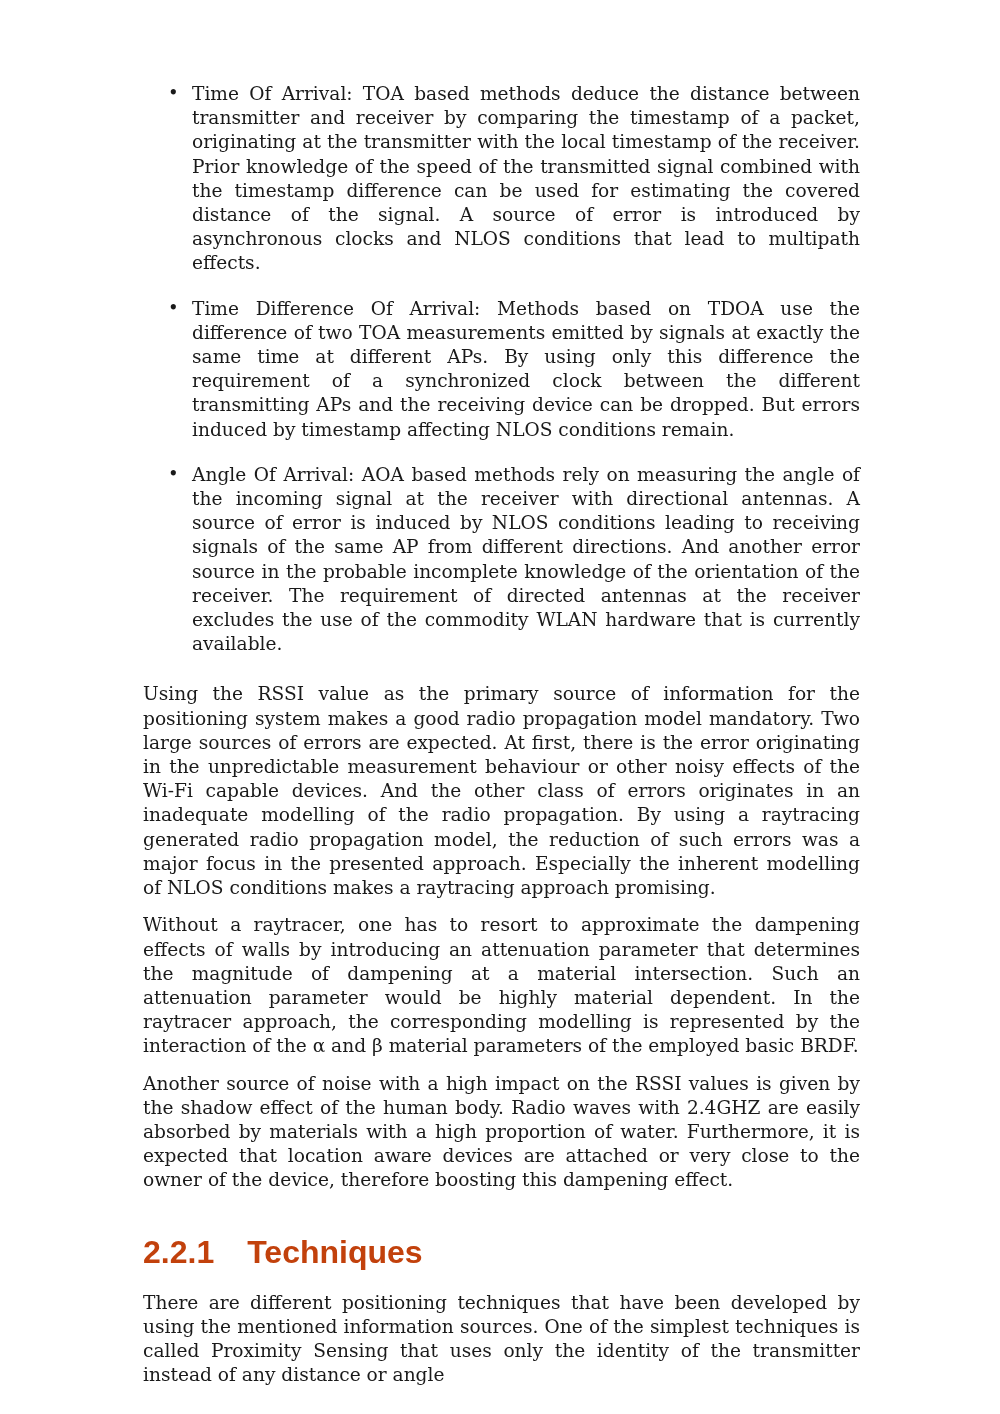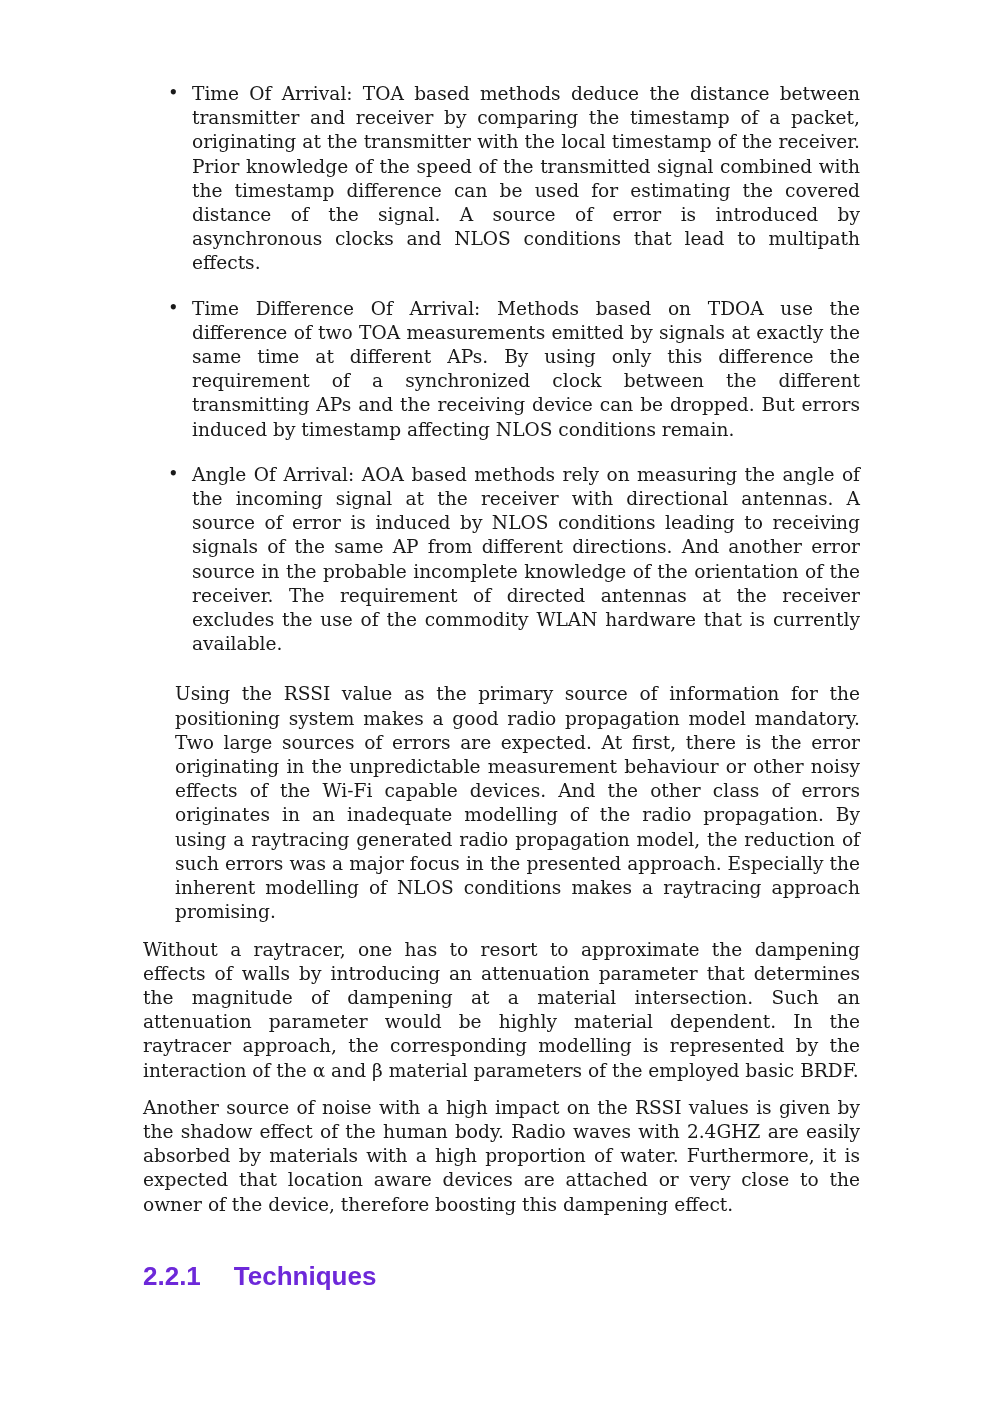--- a/index.html
+++ b/index.html
@@ -53,28 +53,27 @@
     position: absolute;
     left: -24px;
     top: -1px;
     font-size: 18px;
   }
   p.para {
     margin: 13px 0 0 0;
   }
   p.para.first-after-list {
     margin-top: 26px;
-    margin-left: 32px;
   }
   h3.section-heading {
     font-family: "Liberation Sans", sans-serif;
     font-weight: bold;
-    font-size: 26px;
+    font-size: 32px;
     line-height: 30px;
-    color: #6d28d9;
+    color: #c2410c;
     margin: 44px 0 24px 0;
     text-align: left;
   }
   h3.section-heading .section-number {
     display: inline-block;
     margin-right: 33px;
   }
 </style>
 </head>
 <body>
@@ -101,15 +100,16 @@
     <p class="para body-text first-after-list">Using the RSSI value as the primary source of information for the positioning system makes a good radio propagation model mandatory. Two large sources of errors are expected. At first, there is the error originating in the unpredictable measurement behaviour or other noisy effects of the Wi-Fi capable devices. And the other class of errors originates in an inadequate modelling of the radio propagation. By using a raytracing generated radio propagation model, the reduction of such errors was a major focus in the presented approach. Especially the inherent modelling of NLOS conditions makes a raytracing approach promising.</p>
 
     <p class="para body-text">Without a raytracer, one has to resort to approximate the dampening effects of walls by introducing an attenuation parameter that determines the magnitude of dampening at a material intersection. Such an attenuation parameter would be highly material dependent. In the raytracer approach, the corresponding modelling is represented by the interaction of the α and β material parameters of the employed basic BRDF.</p>
 
     <p class="para body-text">Another source of noise with a high impact on the RSSI values is given by the shadow effect of the human body. Radio waves with 2.4GHZ are easily absorbed by materials with a high proportion of water. Furthermore, it is expected that location aware devices are attached or very close to the owner of the device, therefore boosting this dampening effect.</p>
 
     <h3 class="section-heading">
       <span class="section-number">2.2.1</span><span>Techniques</span>
     </h3>
 
+    <p class="para body-text">There are different positioning techniques that have been developed by using the mentioned information sources. One of the simplest techniques is called Proximity Sensing that uses only the identity of the transmitter instead of any distance or angle</p>
 
   </div>
 </div>
 
 </body></html>

